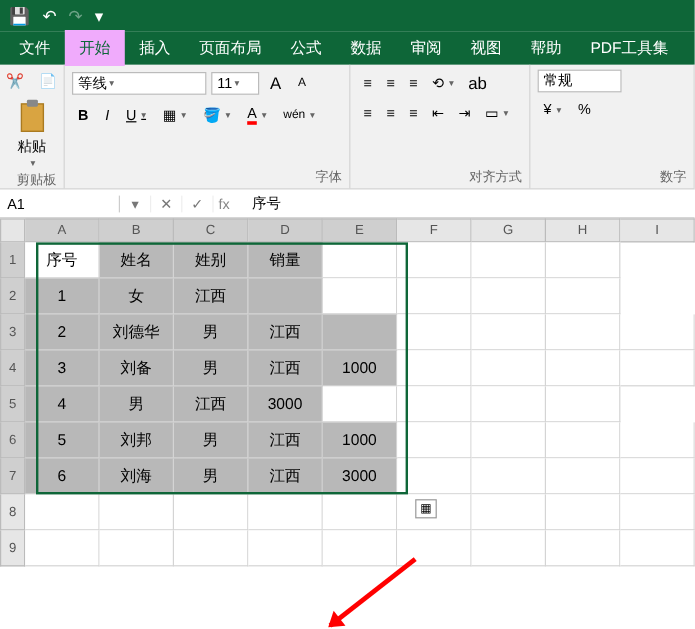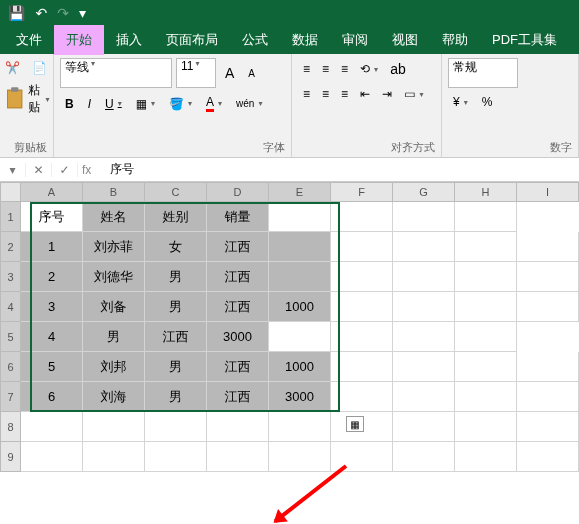--- a/index.html
+++ b/index.html
@@ -7,25 +7,25 @@
 .titlebar{background:#0e6638;height:26px;display:flex;align-items:center;padding:0 8px;gap:10px}
 .titlebar .ico{color:#fff;font-size:14px;cursor:pointer}
 .tabs{background:#0e6638;height:28px;display:flex;align-items:center;padding-left:4px}
 .tab{color:#fff;padding:6px 12px;font-size:13px;cursor:pointer}
 .tab.active{background:#f0abfc;color:#0e6638}
 .ribbon{background:#f1f1f1;border-bottom:1px solid #ccc;height:104px;display:flex}
 .rgroup{border-right:1px solid #d4d4d4;padding:4px 6px 2px 6px;display:flex;flex-direction:column;justify-content:space-between}
 .rgroup .label{text-align:right;color:#666;font-size:11px;padding-top:2px}
 .rgroup .tools{display:flex;gap:4px;align-items:flex-start}
 .clip{width:54px;text-align:center}
-.clip .paste{display:flex;flex-direction:row;align-items:center;cursor:pointer}
+.clip .paste{display:flex;flex-direction:column;align-items:center;cursor:pointer}
 .clip .paste svg{width:28px;height:32px}
 .fontgrp{width:238px}
 .fontrow{display:flex;gap:4px;align-items:center;margin-bottom:4px}
-.fontrow .combo{border:1px solid #bbb;background:#fff;height:30px;display:flex;align-items:flex-start;padding:0 4px;font-size:12px}
+.fontrow .combo{border:1px solid #bbb;background:#fff;height:19px;display:flex;align-items:center;padding:0 4px;font-size:12px}
 .btn{border:1px solid transparent;padding:2px 4px;cursor:pointer;border-radius:2px;display:flex;align-items:center;gap:2px}
 .aligngrp{width:150px}
 .alignrow{display:flex;gap:2px;margin-bottom:4px}
 .numgrp{flex:1}
 .namebox{height:24px;border-bottom:1px solid #ccc;display:flex;align-items:center;background:#fff}
 .nb-cell{width:100px;border-right:1px solid #ccc;padding:0 6px;font-size:12px}
 .fx-btn{width:26px;text-align:center;color:#777;cursor:pointer;border-right:1px solid #eee}
 .fx-label{width:26px;color:#888;padding-left:4px}
 .fx-input{flex:1;padding:0 6px;font-size:12px}
 .sheet{position:relative;display:flex}
@@ -159,20 +159,21 @@
             <span class="dd">▾</span>
           </span>
         <span class="btn">%</span>
       </div>
     </div>
     <div class="label">数字</div>
   </div>
 </div>
 
 <div class="namebox">
+  <div class="nb-cell">A1</div>
   <div class="fx-btn">▾</div>
   <div class="fx-btn">✕</div>
   <div class="fx-btn">✓</div>
   <div class="fx-label">fx</div>
   <div class="fx-input">序号</div>
 </div>
 
 <div class="sheet">
   <div class="rowhdrs">
     <div class="corner"></div>
@@ -206,21 +207,20 @@
           <div class="cell selc">姓名</div>
           <div class="cell selc">姓别</div>
           <div class="cell selc">销量</div>
           <div class="cell"></div>
           <div class="cell"></div>
           <div class="cell"></div>
           <div class="cell"></div>
         </div>
         <div class="row selr">
           <div class="cell selc">1</div>
-          <div class="cell selc">刘亦菲</div>
           <div class="cell selc">女</div>
           <div class="cell selc">江西</div>
           <div class="cell selc"></div>
           <div class="cell"></div>
           <div class="cell"></div>
           <div class="cell"></div>
           <div class="cell"></div>
         </div>
         <div class="row selr">
           <div class="cell selc">2</div>

